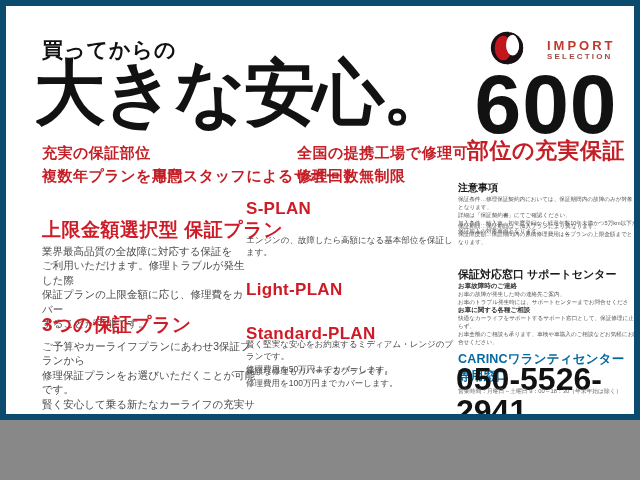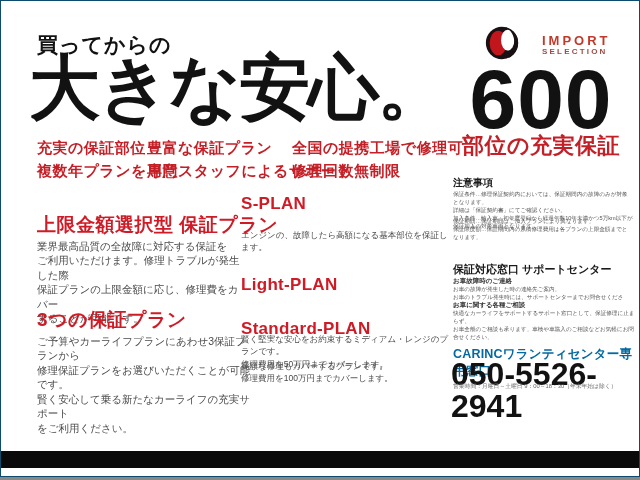--- a/index.html
+++ b/index.html
@@ -1,19 +1,19 @@
 <!DOCTYPE html>
 <html><head>
 <meta charset="utf-8">
 <style>
   html,body{margin:0;padding:0;background:#888;}
   .canvas{
-    position:relative;width:640px;height:477px;background:#ffffff;
+    position:relative;width:640px;height:420px;background:#ffffff;
     font-family:"Liberation Sans","DejaVu Sans",sans-serif;
-    overflow:hidden;border:1px solid #0c4a6e;box-sizing:border-box;
+    overflow:hidden;border:6px solid #0c4a6e;box-sizing:border-box;
   }
   .abs{position:absolute;}
   .pre{white-space:pre-line;}
 
   
   .kicker{left:36px;top:30px;font-size:21px;font-weight:bold;color:#121212;letter-spacing:1px;}
   .headline{left:28px;top:50px;font-size:71px;font-weight:900;color:#121212;letter-spacing:-2px;line-height:1.05;}
   .feat{font-size:15px;font-weight:bold;color:#c41f26;letter-spacing:0.5px;}
   .feat.r1{top:138px;} .feat.r2{top:161px;}
   .feat.c1{left:36px;text-align:right;} .feat.c2{left:146px;} .feat.c3{left:291px;}
@@ -63,21 +63,20 @@
 </style>
 </head>
 <body>
 
 <div class="canvas">
 
   <div class="abs kicker">買ってからの</div>
   <div class="abs headline">大きな安心。</div>
 
   <span class="abs feat r1 c1">充実の保証部位</span>
-  <span class="abs feat r1 c2">豊富な保証プラン</span>
   <span class="abs feat r1 c3">全国の提携工場で修理可</span>
   <span class="abs feat r2 c1">複数年プランを用意</span>
   <span class="abs feat r2 c2">専門スタッフによるサポート</span>
   <span class="abs feat r2 c3">修理回数無制限</span>
 
   <div class="abs logo">
     <span>
       <svg width="38" height="38" viewBox="0 0 40 40">
         <circle cx="20" cy="20" r="17" fill="#181012"></circle>
         <ellipse cx="16" cy="20" rx="9" ry="13" fill="#c1161c"></ellipse>

